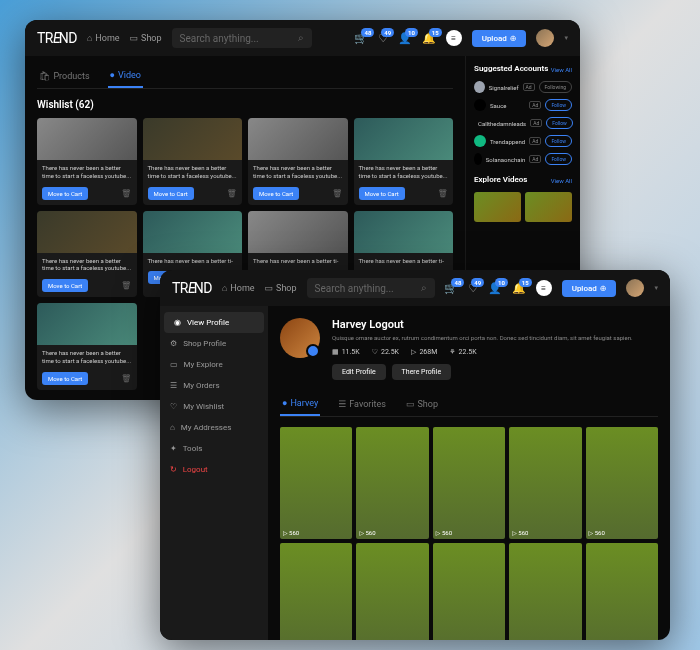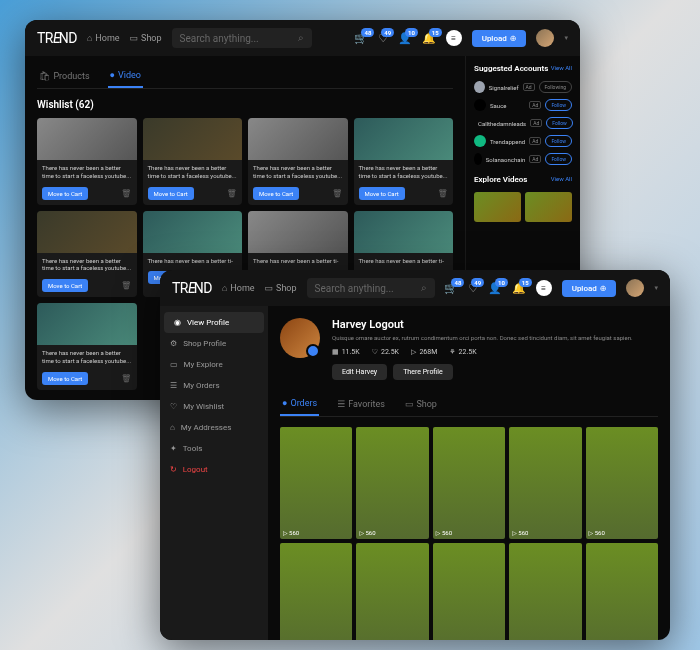--- a/index.html
+++ b/index.html
@@ -26,21 +26,21 @@
 .wishlist-title{color:#fff;font-size:10px;font-weight:600;margin-bottom:8px}
 .card-grid{display:grid;grid-template-columns:repeat(4,1fr);gap:6px}
 .card{background:#1a1a1a;border-radius:4px;overflow:hidden}
 .card-img{width:100%;height:42px;background:linear-gradient(135deg,#888,#555)}
 .card-img.jar{background:linear-gradient(135deg,#2d5a5a,#4a8a7a)}
 .card-title{font-size:6px;color:#ccc;padding:4px 5px;line-height:1.3}
 .card-actions{display:flex;justify-content:space-between;align-items:center;padding:3px 5px 5px}
 .cart-btn{background:#3b82f6;color:#fff;font-size:6px;padding:3px 6px;border-radius:3px}
 .del-icon{color:#666;font-size:8px}
 .sidebar-right{width:115px;padding:8px;border-left:1px solid #1a1a1a}
-.section-head{display:flex;justify-content:space-between;align-items:flex-start;margin-bottom:8px}
+.section-head{display:flex;justify-content:space-between;align-items:flex-end;margin-bottom:8px}
 .section-title{color:#fff;font-size:8px;font-weight:600}
 .view-all{color:#3b82f6;font-size:6px}
 .acct-row{display:flex;align-items:center;gap:4px;margin-bottom:6px}
 .acct-av{width:12px;height:12px;border-radius:50%}
 .acct-name{color:#ccc;font-size:6px;flex:1}
 .acct-badge{font-size:5px;color:#888;border:1px solid #444;padding:0 2px;border-radius:2px}
 .follow-btn{font-size:5px;padding:2px 5px;border-radius:8px}
 .follow-btn.follow{border:1px solid #3b82f6;color:#3b82f6}
 .follow-btn.following{border:1px solid #444;color:#888}
 .explore-grid{display:grid;grid-template-columns:1fr 1fr;gap:4px;margin-top:6px}
@@ -287,27 +287,27 @@
             <span class="stat">
                 <span>▷</span>
                 <span>268M</span>
               </span>
             <span class="stat">
                 <span>⚘</span>
                 <span>22.5K</span>
               </span>
           </div>
           <div class="profile-btns">
-            <div class="profile-btn">Edit Harvey</div>
+            <div class="profile-btn">Edit Profile</div>
             <div class="profile-btn">There Profile</div>
           </div>
         </div>
       </div>
       <div class="tabs">
-        <div class="tab active">● <span>Orders</span></div>
+        <div class="tab active">● <span>Harvey</span></div>
         <div class="tab">☰ <span>Favorites</span></div>
         <div class="tab">▭ <span>Shop</span></div>
       </div>
       <div class="video-grid" id="video-grid">
           <div class="video-item">
             <div class="video-plays">▷ 560</div>
           </div>
           <div class="video-item">
             <div class="video-plays">▷ 560</div>
           </div>

